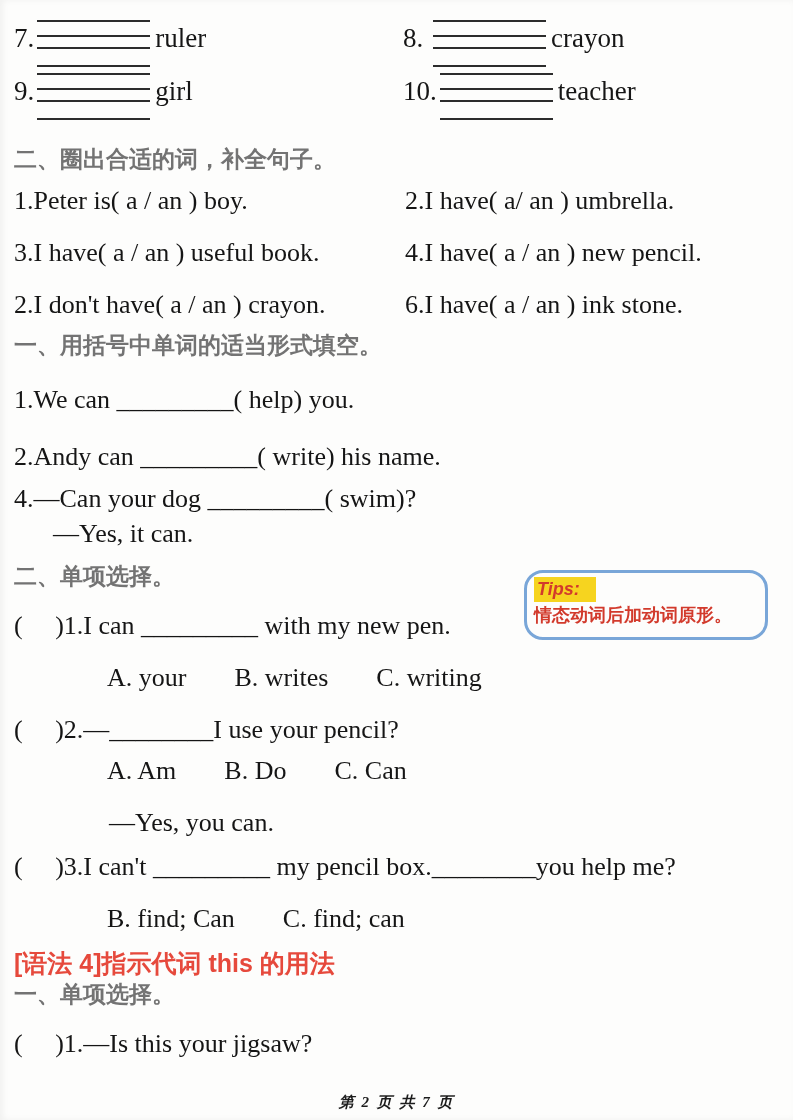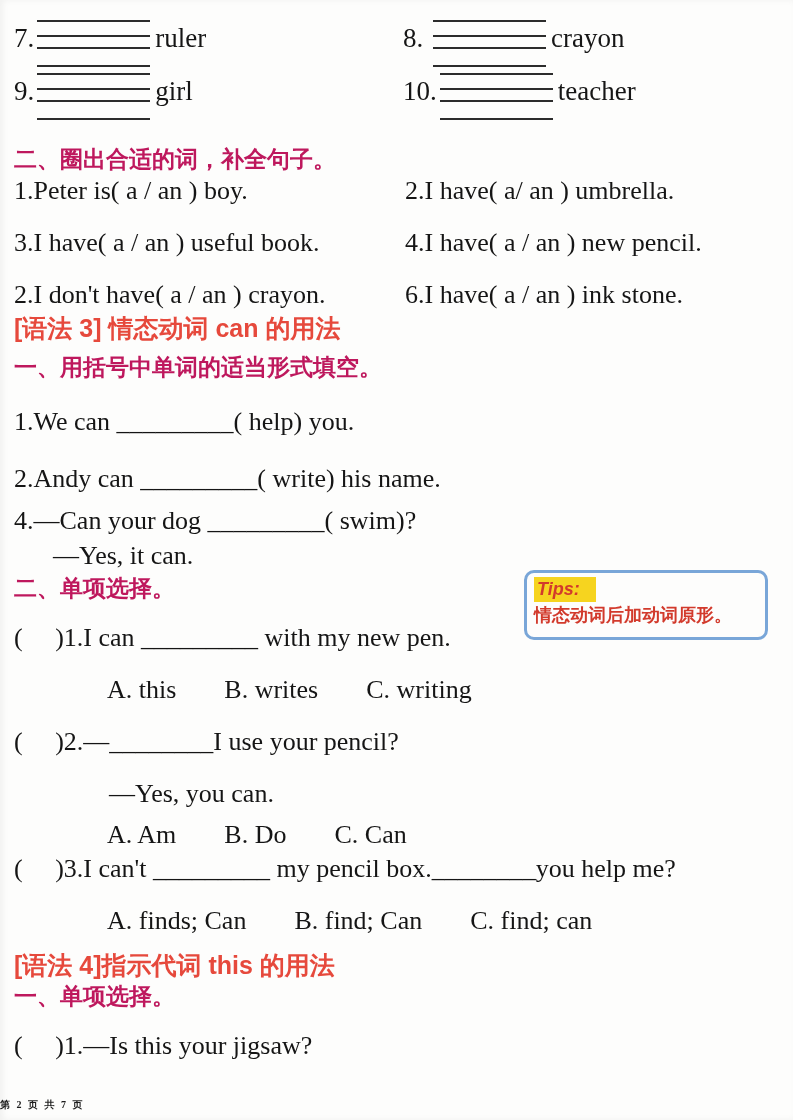--- a/index.html
+++ b/index.html
@@ -11,21 +11,21 @@
     background:#fdfdfc;
     overflow:hidden;
     padding:20px 14px 0 14px;
     box-shadow:inset 3px 0 6px rgba(0,0,0,0.05);
     font-family:"Liberation Serif","DejaVu Serif",serif;
     color:#161616;
   }
   .en { font-size:26px; line-height:34px; white-space:pre; color:#151515; }
   .cn-title {
     font-family:"Liberation Sans","DejaVu Sans",sans-serif;
-    font-weight:700; font-size:23px; line-height:30px; color:#be185d;
+    font-weight:700; font-size:23px; line-height:30px; color:#737373;
   }
   .red-head {
     font-family:"Liberation Sans","DejaVu Sans",sans-serif;
     font-weight:700; font-size:25px; line-height:32px; color:#e6493c;
   }
   
   .wrow { display:flex; height:47px; margin-bottom:6px; }
   .wcol { display:flex; align-items:flex-start; }
   .wcol-left { width:389px; }
   .wnum, .wword { font-size:27px; line-height:36px; white-space:pre; }
@@ -36,44 +36,45 @@
   .wgrid i:nth-child(3){ top:27px; }
   .wgrid i:nth-child(4){ top:45px; }
   
   .row2 { display:grid; grid-template-columns:391px 1fr; }
   
   .opts { display:flex; gap:48px; padding-left:93px; }
   .indent-small { padding-left:39px; }
   .indent-big   { padding-left:95px; }
   
   .mt3{margin-top:1px}.mt6{margin-top:0}.mt7{margin-top:7px}.mt8{margin-top:8px}
-  .mt9{margin-top:23px}.mt10{}.mt11{margin-top:11px}.mt12{margin-top:18px}
+  .mt9{margin-top:23px}.mt10{margin-top:10px}.mt11{margin-top:11px}.mt12{margin-top:18px}
   .mt13{margin-top:18px}.mt24{margin-top:24px}
   
   .tips-box {
     position:absolute; left:524px; top:570px; width:244px; height:70px;
-    border:3px solid #79a6d8; border-radius:10px; background:#fdfdfc;
+    border:3px solid #79a6d8; border-radius:19px; background:#fdfdfc;
     padding:4px 6px 0 7px;
   }
   .tips-label {
     display:inline-block; background:#f6d41f; color:#d23a2c;
     font-family:"Liberation Sans","DejaVu Sans",sans-serif;
     font-style:italic; font-weight:700; font-size:18px; line-height:22px;
     padding:1px 16px 2px 3px;
   }
   .tips-text {
     color:#d23a2c;
     font-family:"Liberation Sans","DejaVu Sans",sans-serif;
     font-weight:700; font-size:18px; line-height:26px; white-space:pre;
   }
   
   .footer {
     position:absolute; left:0; right:0; bottom:8px;
-    font-weight:700; font-size:10px; letter-spacing:2px;
+    text-align:center; font-weight:700; font-size:15px; letter-spacing:2px;
     color:#1c1c1c;
+    font-style:italic;
   }
 </style>
 </head>
 <body>
 
 <div class="page">
 
   <div class="wrow">
     <div class="wcol wcol-left">
       <span class="wnum">7.</span>
@@ -128,48 +129,46 @@
   </div>
   <div class="row2 mt13">
     <span class="en">3.I have( a / an ) useful book.</span>
     <span class="en">4.I have( a / an ) new pencil.</span>
   </div>
   <div class="row2 mt13">
     <span class="en">2.I don't have( a / an ) crayon.</span>
     <span class="en">6.I have( a / an ) ink stone.</span>
   </div>
 
-  <div class="red-head mt10">[语法 3] 情态动词 can 的用法</div>
   <div class="cn-title mt8">一、用括号中单词的适当形式填空。</div>
 
   <div class="en mt9">1.We can _________( help) you.</div>
   <div class="en mt9">2.Andy can _________( write) his name.</div>
   <div class="en mt8">4.—Can your dog _________( swim)?</div>
   <div class="en mt3 indent-small">—Yes, it can.</div>
 
   <div class="cn-title mt10">二、单项选择。</div>
 
   <div class="en mt12">(     )1.I can _________ with my new pen.</div>
   <div class="en opts mt13">
-    <span>A. this</span>
+    <span>A. your</span>
     <span>B. writes</span>
     <span>C. writing</span>
   </div>
 
   <div class="en mt12">(     )2.—________I use your pencil?</div>
-  <div class="en mt12 indent-big">—Yes, you can.</div>
   <div class="en opts mt7">
     <span>A. Am</span>
     <span>B. Do</span>
     <span>C. Can</span>
   </div>
+  <div class="en mt12 indent-big">—Yes, you can.</div>
 
   <div class="en mt10">(     )3.I can't _________ my pencil box.________you help me?</div>
   <div class="en opts mt13">
-    <span>A. finds; Can</span>
     <span>B. find; Can</span>
     <span>C. find; can</span>
   </div>
 
   <div class="red-head mt11">[语法 4]指示代词 this 的用法</div>
   <div class="cn-title mt6">一、单项选择。</div>
   <div class="en mt13">(     )1.—Is this your jigsaw?</div>
 
   <div class="tips-box">
     <span class="tips-label">Tips:</span>

